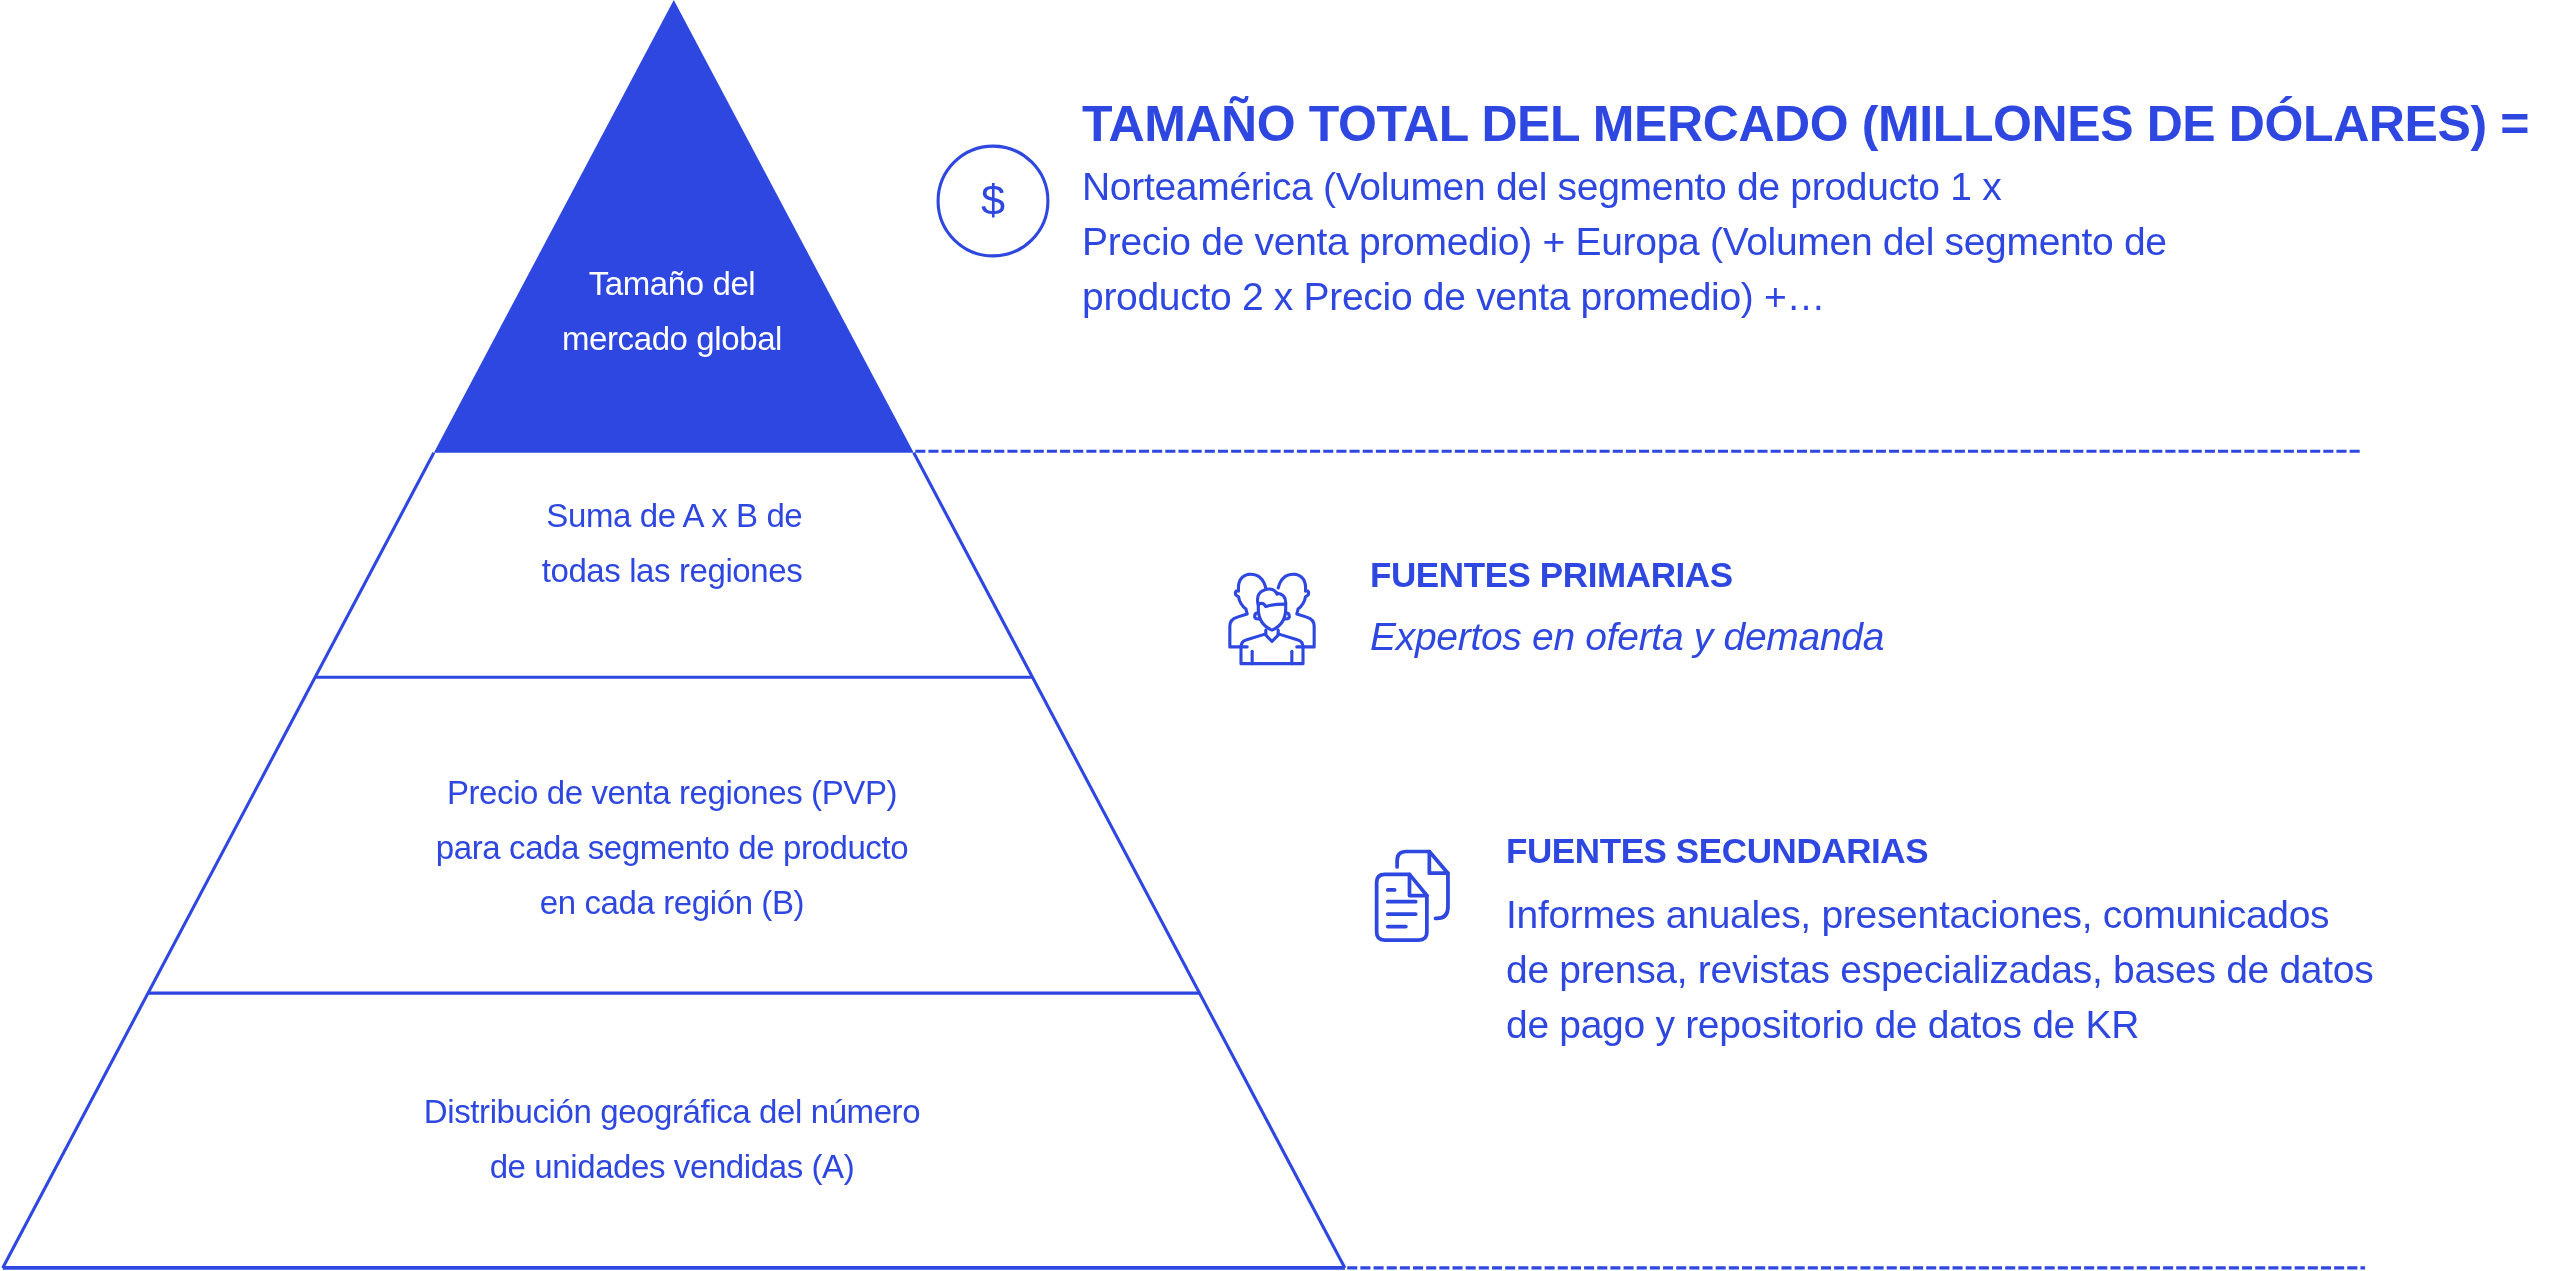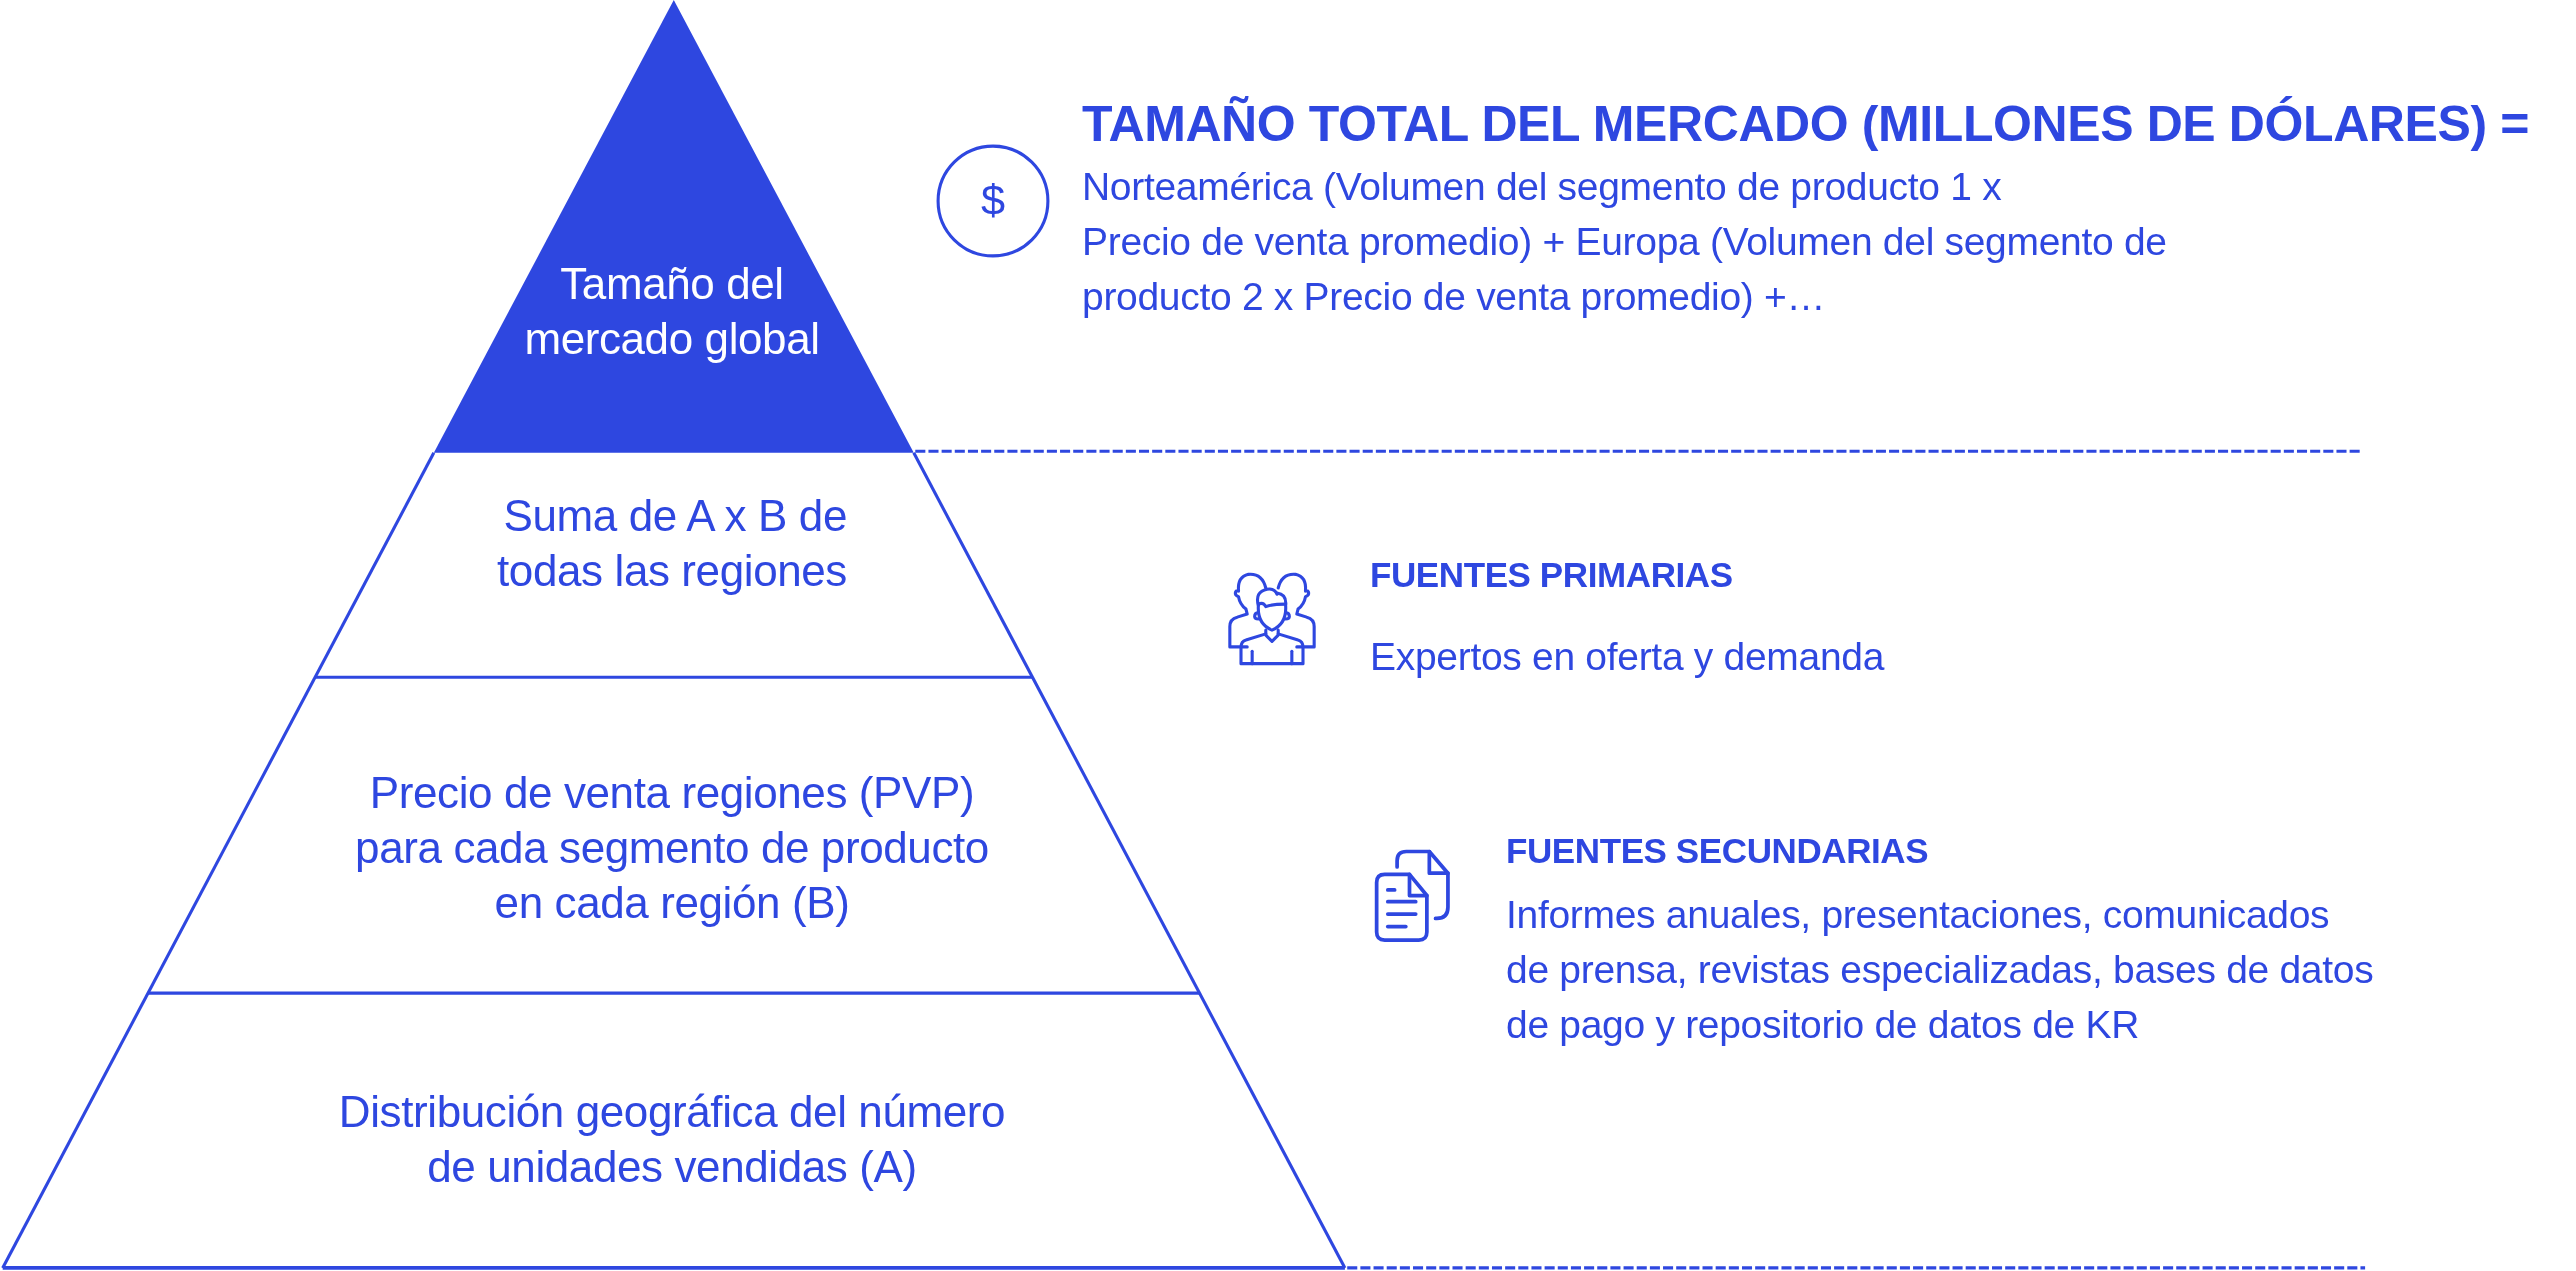--- a/index.html
+++ b/index.html
@@ -1,20 +1,20 @@
 <!DOCTYPE html>
 <html style="font-size:12.4px"><head>
 <meta charset="utf-8">
 <style>
   html, body { margin: 0; padding: 0; background: #ffffff; }
   body { width: 2576px; height: 1271px; position: relative; overflow: hidden;
          font-family: "Liberation Sans", "DejaVu Sans", sans-serif; color: #2e47e0; }
   svg.canvas { position: absolute; left: 0; top: 0; }
   .abs { position: absolute; white-space: nowrap; }
-  .tier-text { position: absolute; text-align: center; font-size: 44px; line-height: 55px;
+  .tier-text { position: absolute; text-align: center; font-size: 33px; line-height: 55px;
                transform: translateX(-50%); white-space: nowrap; letter-spacing: -0.4px; }
   .tier-text.light { color: #ffffff; }
   .heading { font-weight: bold; letter-spacing: -0.4px; }
   .h-title { font-size: 50px; line-height: 57px; }
   .h-sub { font-size: 35px; line-height: 57px; }
   .body-text { font-size: 39px; line-height: 55px; letter-spacing: -0.3px; }
   .icon { position: absolute; }
 </style>
 </head>
 <body>
@@ -80,21 +80,21 @@
   <path d="M78,90 Q72,90 72,96 Q72,100 78,100"></path>
   <path d="M122,90 Q128,90 128,96 Q128,100 122,100"></path>
 
   <path d="M90,118 L90,126 L100,136 L110,126 L110,118"></path>
   <path d="M90,124 L58,134 Q50,136 50,146 L50,172 L150,172 L150,146 Q150,136 142,134 L110,124"></path>
   <path d="M68,152 L68,172"></path>
   <path d="M132,152 L132,172"></path>
 </svg>
 
 <div class="abs heading h-sub" style="left:1370px; top:546px;">FUENTES PRIMARIAS</div>
-<div class="abs body-text" style="left:1370px; top:629px;">Expertos en oferta y demanda</div>
+<div class="abs body-text" style="left:1370px; top:609px;font-style:italic;">Expertos en oferta y demanda</div>
 
 <svg class="icon" style="left:1359px; top:836px;" width="101" height="124" viewBox="0 0 160 200" fill="none" stroke="#2e47e0" stroke-width="6" stroke-linejoin="round" stroke-linecap="round">
 
   <path d="M60,50 L60,40 Q60,25 75,25 L112,25 L142,60 L142,115 Q142,133 124,133 L122,133"></path>
   <path d="M112,25 L112,60 L142,60"></path>
 
   <path d="M40,62 L80,62 L108,96 L108,155 Q108,168 95,168 L40,168 Q27,168 27,155 L27,75 Q27,62 40,62 Z"></path>
   <path d="M80,62 L80,96 L108,96"></path>
   <path d="M45,87 L56,87"></path>
   <path d="M45,106 L90,106"></path>

